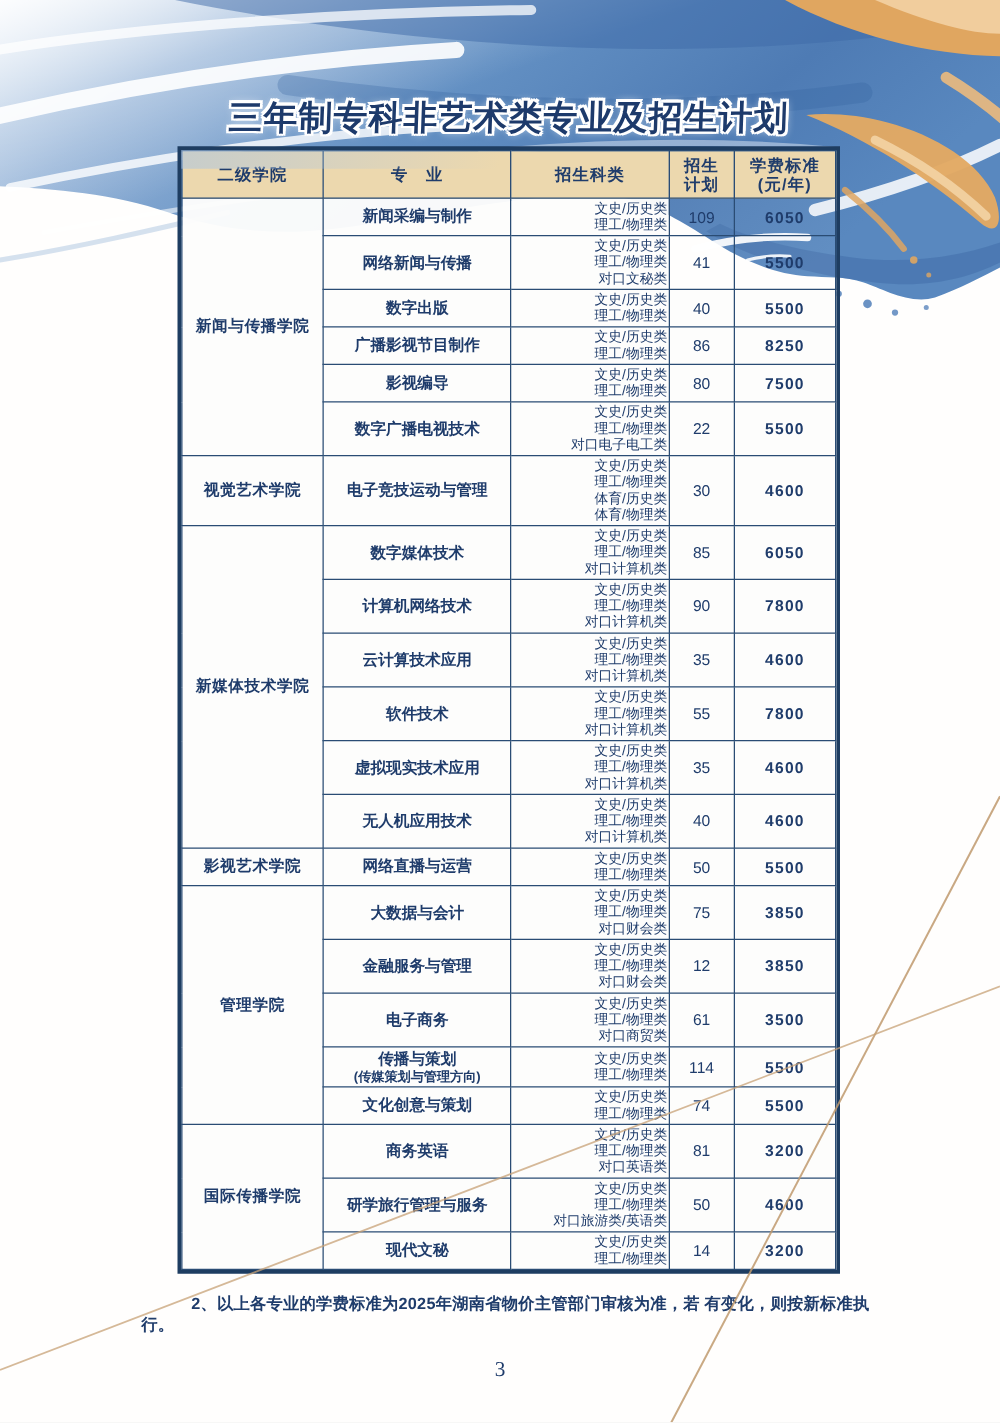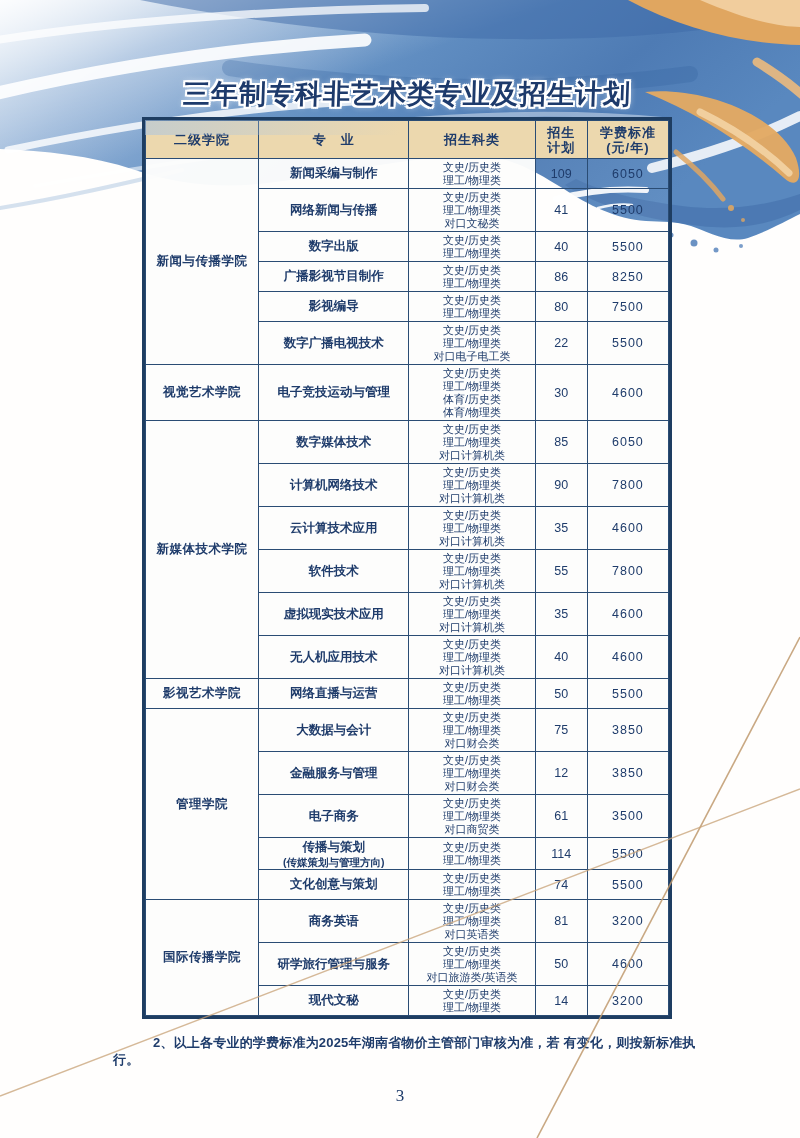--- a/index.html
+++ b/index.html
@@ -41,23 +41,23 @@
   }
   thead th{
     background:var(--tan);height:37px;font-size:13px;font-weight:700;
     white-space:pre-line;line-height:15px;letter-spacing:1px;padding:0;
   }
   td{background:rgba(253,253,252,.97);}
   td.cell-clear{background:rgba(255,255,255,.05);}
   td.college{font-weight:700;font-size:12.5px;letter-spacing:.5px;padding:0 0;margin-left:30px;}
   td.major{font-size:12.5px;font-weight:600;padding:1px 2px;margin-top:20px;}
   .major2{font-size:10.5px;font-weight:600;line-height:12px;}
-  td.cats{font-size:11px;line-height:13px;padding:1.5px 1px;white-space:pre-line;font-weight:500;}
+  td.cats{font-size:11px;line-height:13px;padding:1.5px 1px;white-space:pre-line;font-weight:500;text-align:right;}
   td.plan{font-size:12.5px;font-weight:500;}
-  td.tuition{font-size:12.5px;font-weight:400;letter-spacing:1px;}
+  td.tuition{font-size:12.5px;font-weight:700;letter-spacing:1px;}
 
   .notes{
     position:absolute;left:113px;top:1035px;width:590px;z-index:2;
     font-size:13px;line-height:16.5px;font-weight:600;color:var(--navy);letter-spacing:.2px;
   }
   .note-indent{text-indent:40px;}
   .pagenum{
     position:absolute;left:0;top:1086px;width:800px;text-align:center;z-index:2;
     font-size:17px;color:var(--navy);font-family:"Liberation Serif","DejaVu Serif",serif;
   }

